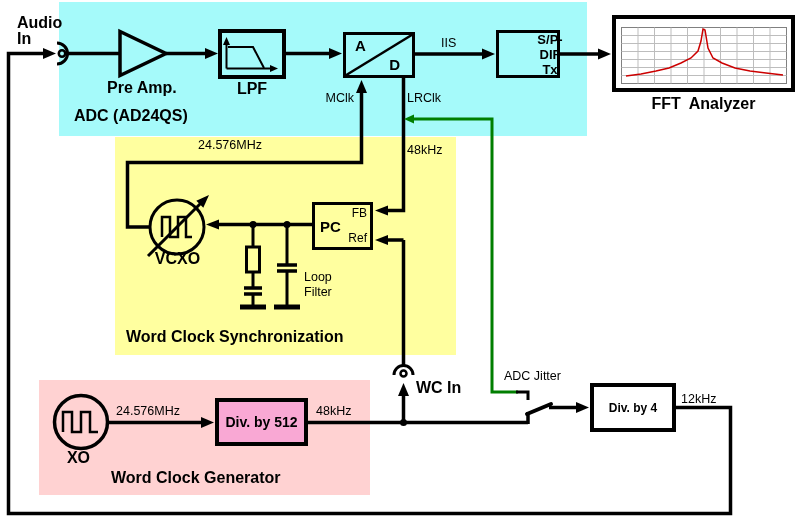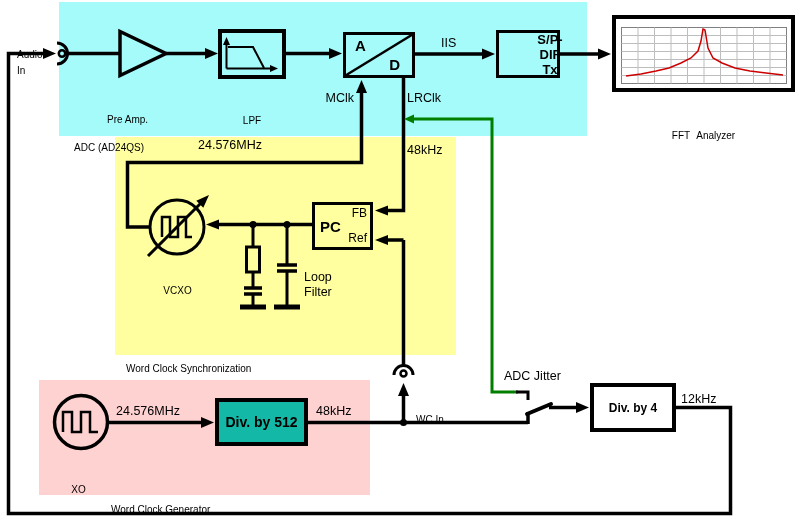--- a/index.html
+++ b/index.html
@@ -9,29 +9,29 @@
   .region-adc{left:59px;top:2px;width:528px;height:134px;background:#A5FAFA;}
   .region-sync{left:115px;top:137px;width:341px;height:218px;background:#FFFF9F;}
   .region-gen{left:39px;top:380px;width:331px;height:115px;background:#FFD2D2;}
   .box{position:absolute;box-sizing:border-box;border:3px solid #000;background:transparent;
        display:flex;align-items:center;justify-content:center;text-align:center;}
   .box-lpf{left:218px;top:29px;width:68px;height:50px;border-width:4px;}
   .box-ad{left:343px;top:32px;width:72px;height:46px;}
   .box-spdif{left:496px;top:30px;width:64px;height:48px;font-weight:bold;font-size:13px;line-height:15px;padding-left:44px;}
   .box-fft{left:612px;top:15px;width:183px;height:77px;border-width:4px;}
   .box-pc{left:312px;top:202px;width:61px;height:48px;}
-  .box-div512{left:215px;top:398px;width:93px;height:48px;border-width:4px;background:#14b8a6;font-weight:bold;font-size:14px;}
+  .box-div512{left:215px;top:398px;width:93px;height:48px;border-width:4px;background:#f9a8d4;font-weight:bold;font-size:14px;}
   .box-div4{left:590px;top:383px;width:86px;height:49px;border-width:4px;background:#fff;font-weight:bold;font-size:12px;}
   .ad-a{position:absolute;left:9px;top:2px;font-weight:bold;font-size:15px;}
   .ad-d{position:absolute;right:12px;bottom:2px;font-weight:bold;font-size:15px;}
   .pc-name{position:absolute;left:5px;top:13px;font-weight:bold;font-size:15px;}
   .pc-fb{position:absolute;right:3px;top:1px;font-size:12px;}
   .pc-ref{position:absolute;right:3px;bottom:2px;font-size:12px;}
   .lbl{position:absolute;font-size:12.5px;white-space:nowrap;line-height:14px;}
-  .lbl-b{position:absolute;font-weight:normal;font-size:10px;white-space:nowrap;line-height:16px;margin-top:32px;}
+  .lbl-b{position:absolute;font-weight:bold;font-size:16px;white-space:nowrap;line-height:16px;}
   svg#wires{position:absolute;left:0;top:0;pointer-events:none;}
   .ctr{text-align:center;}
 </style>
 </head>
 <body>
 
 <div id="stage">
 
   <div class="region region-adc"></div>
   <div class="region region-sync"></div>

